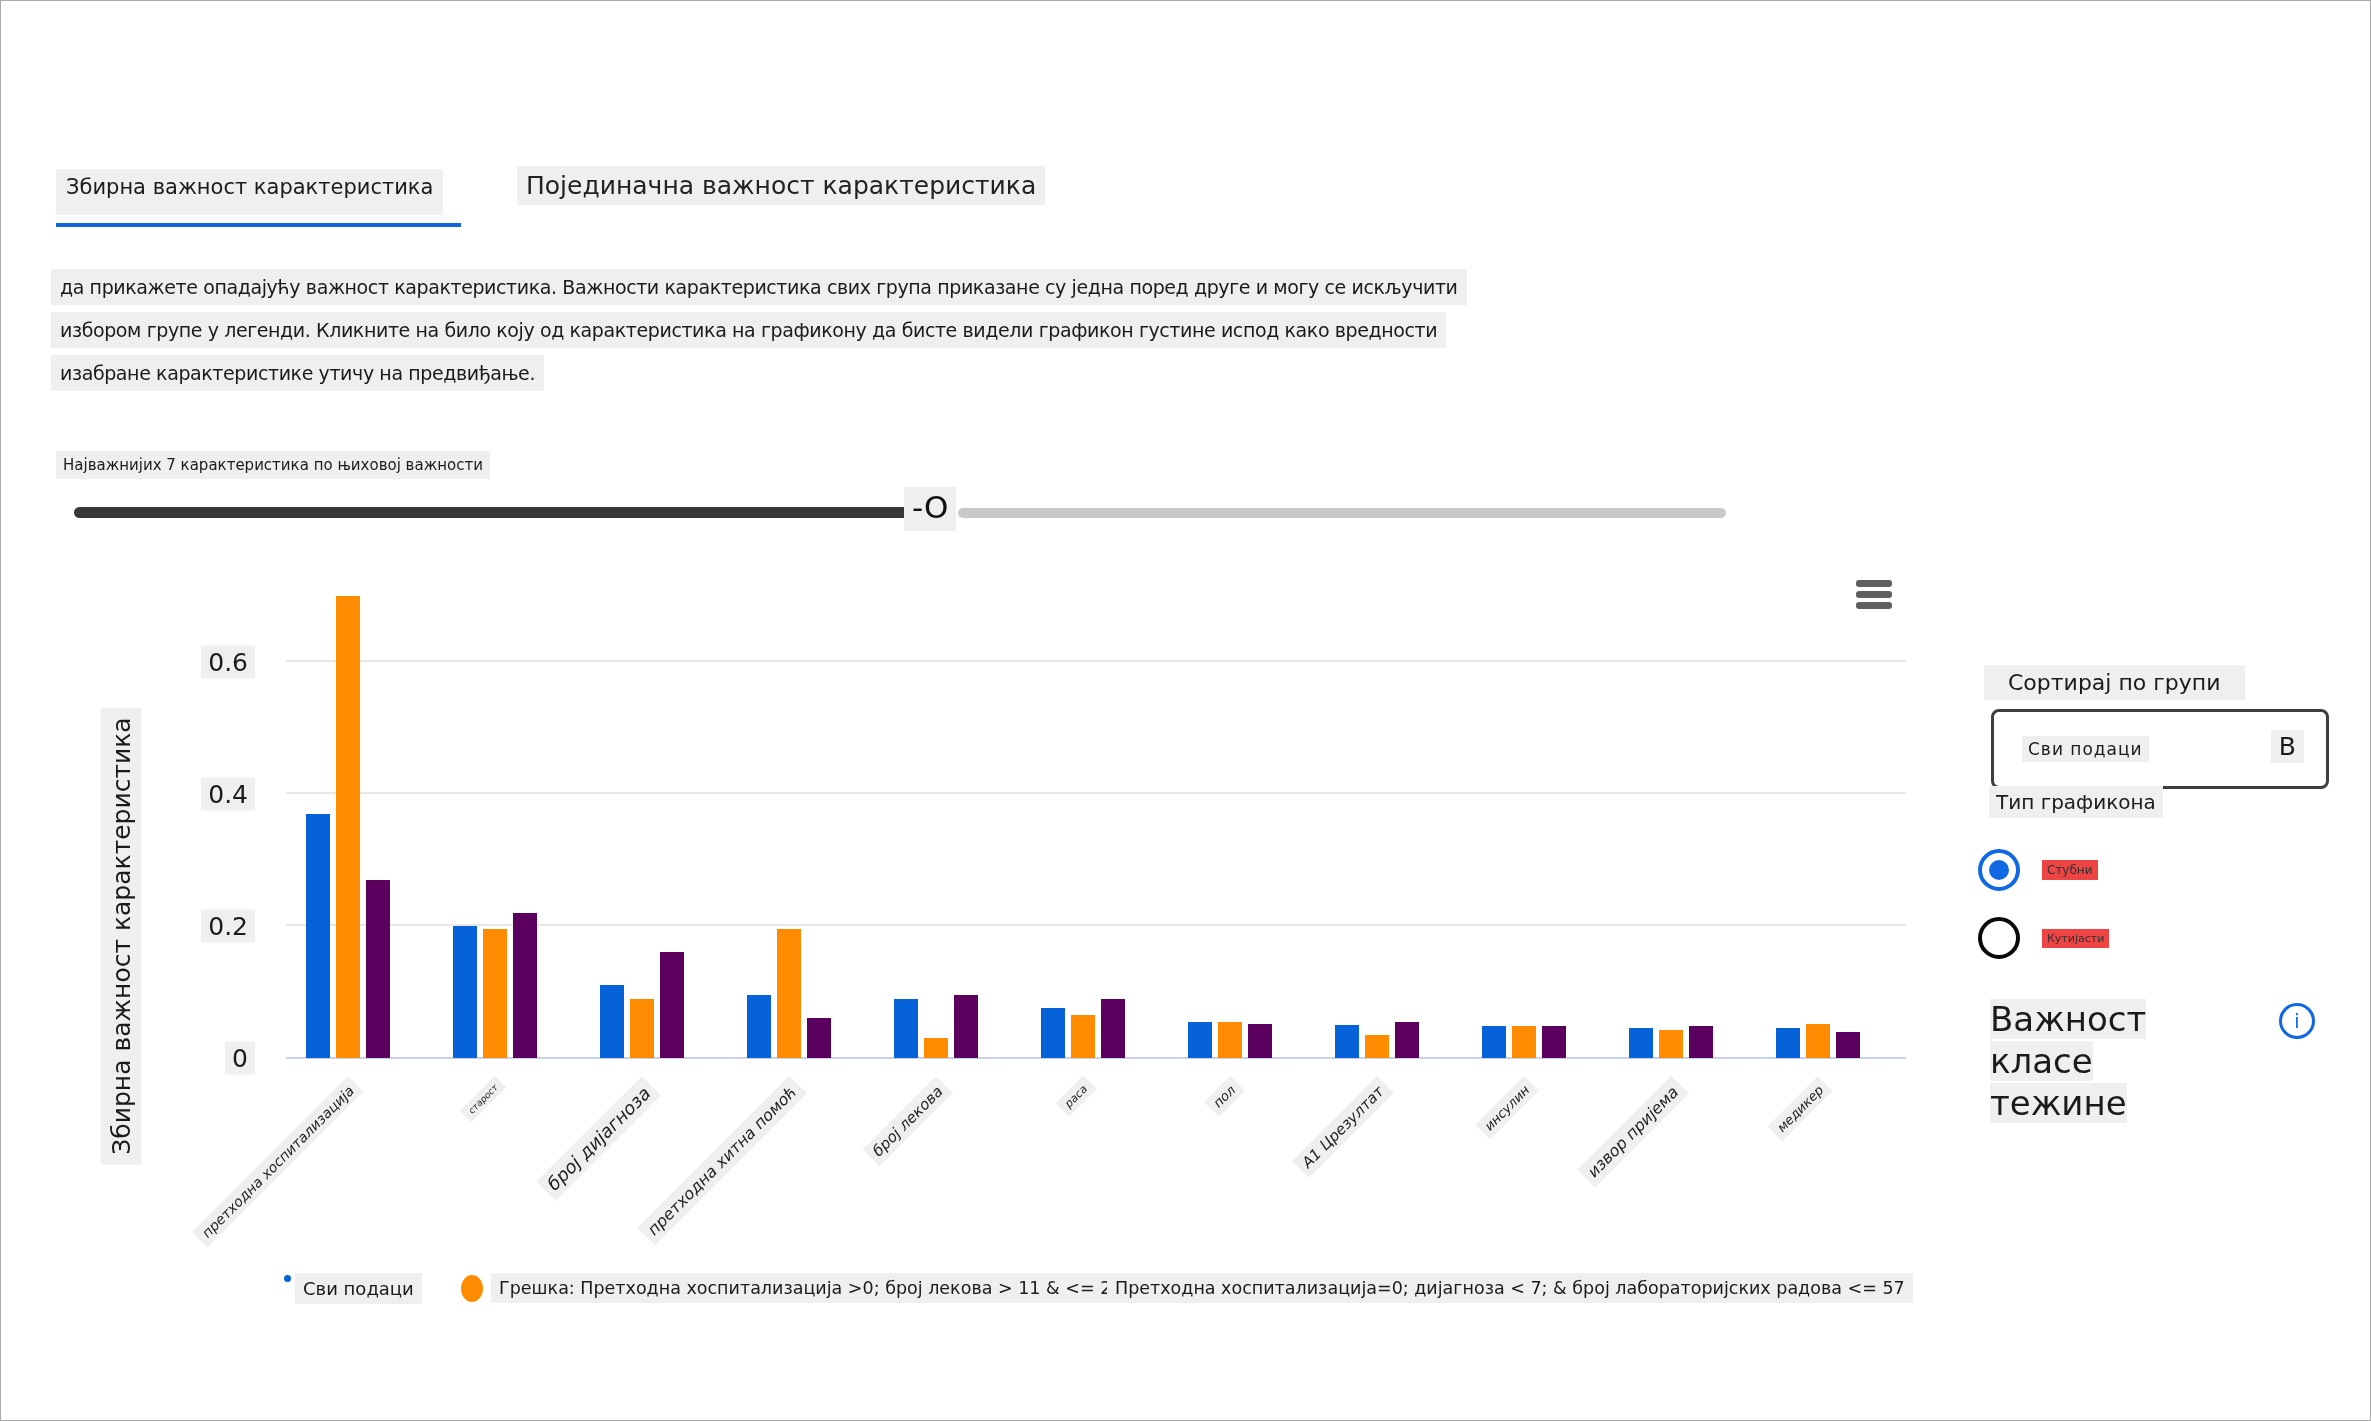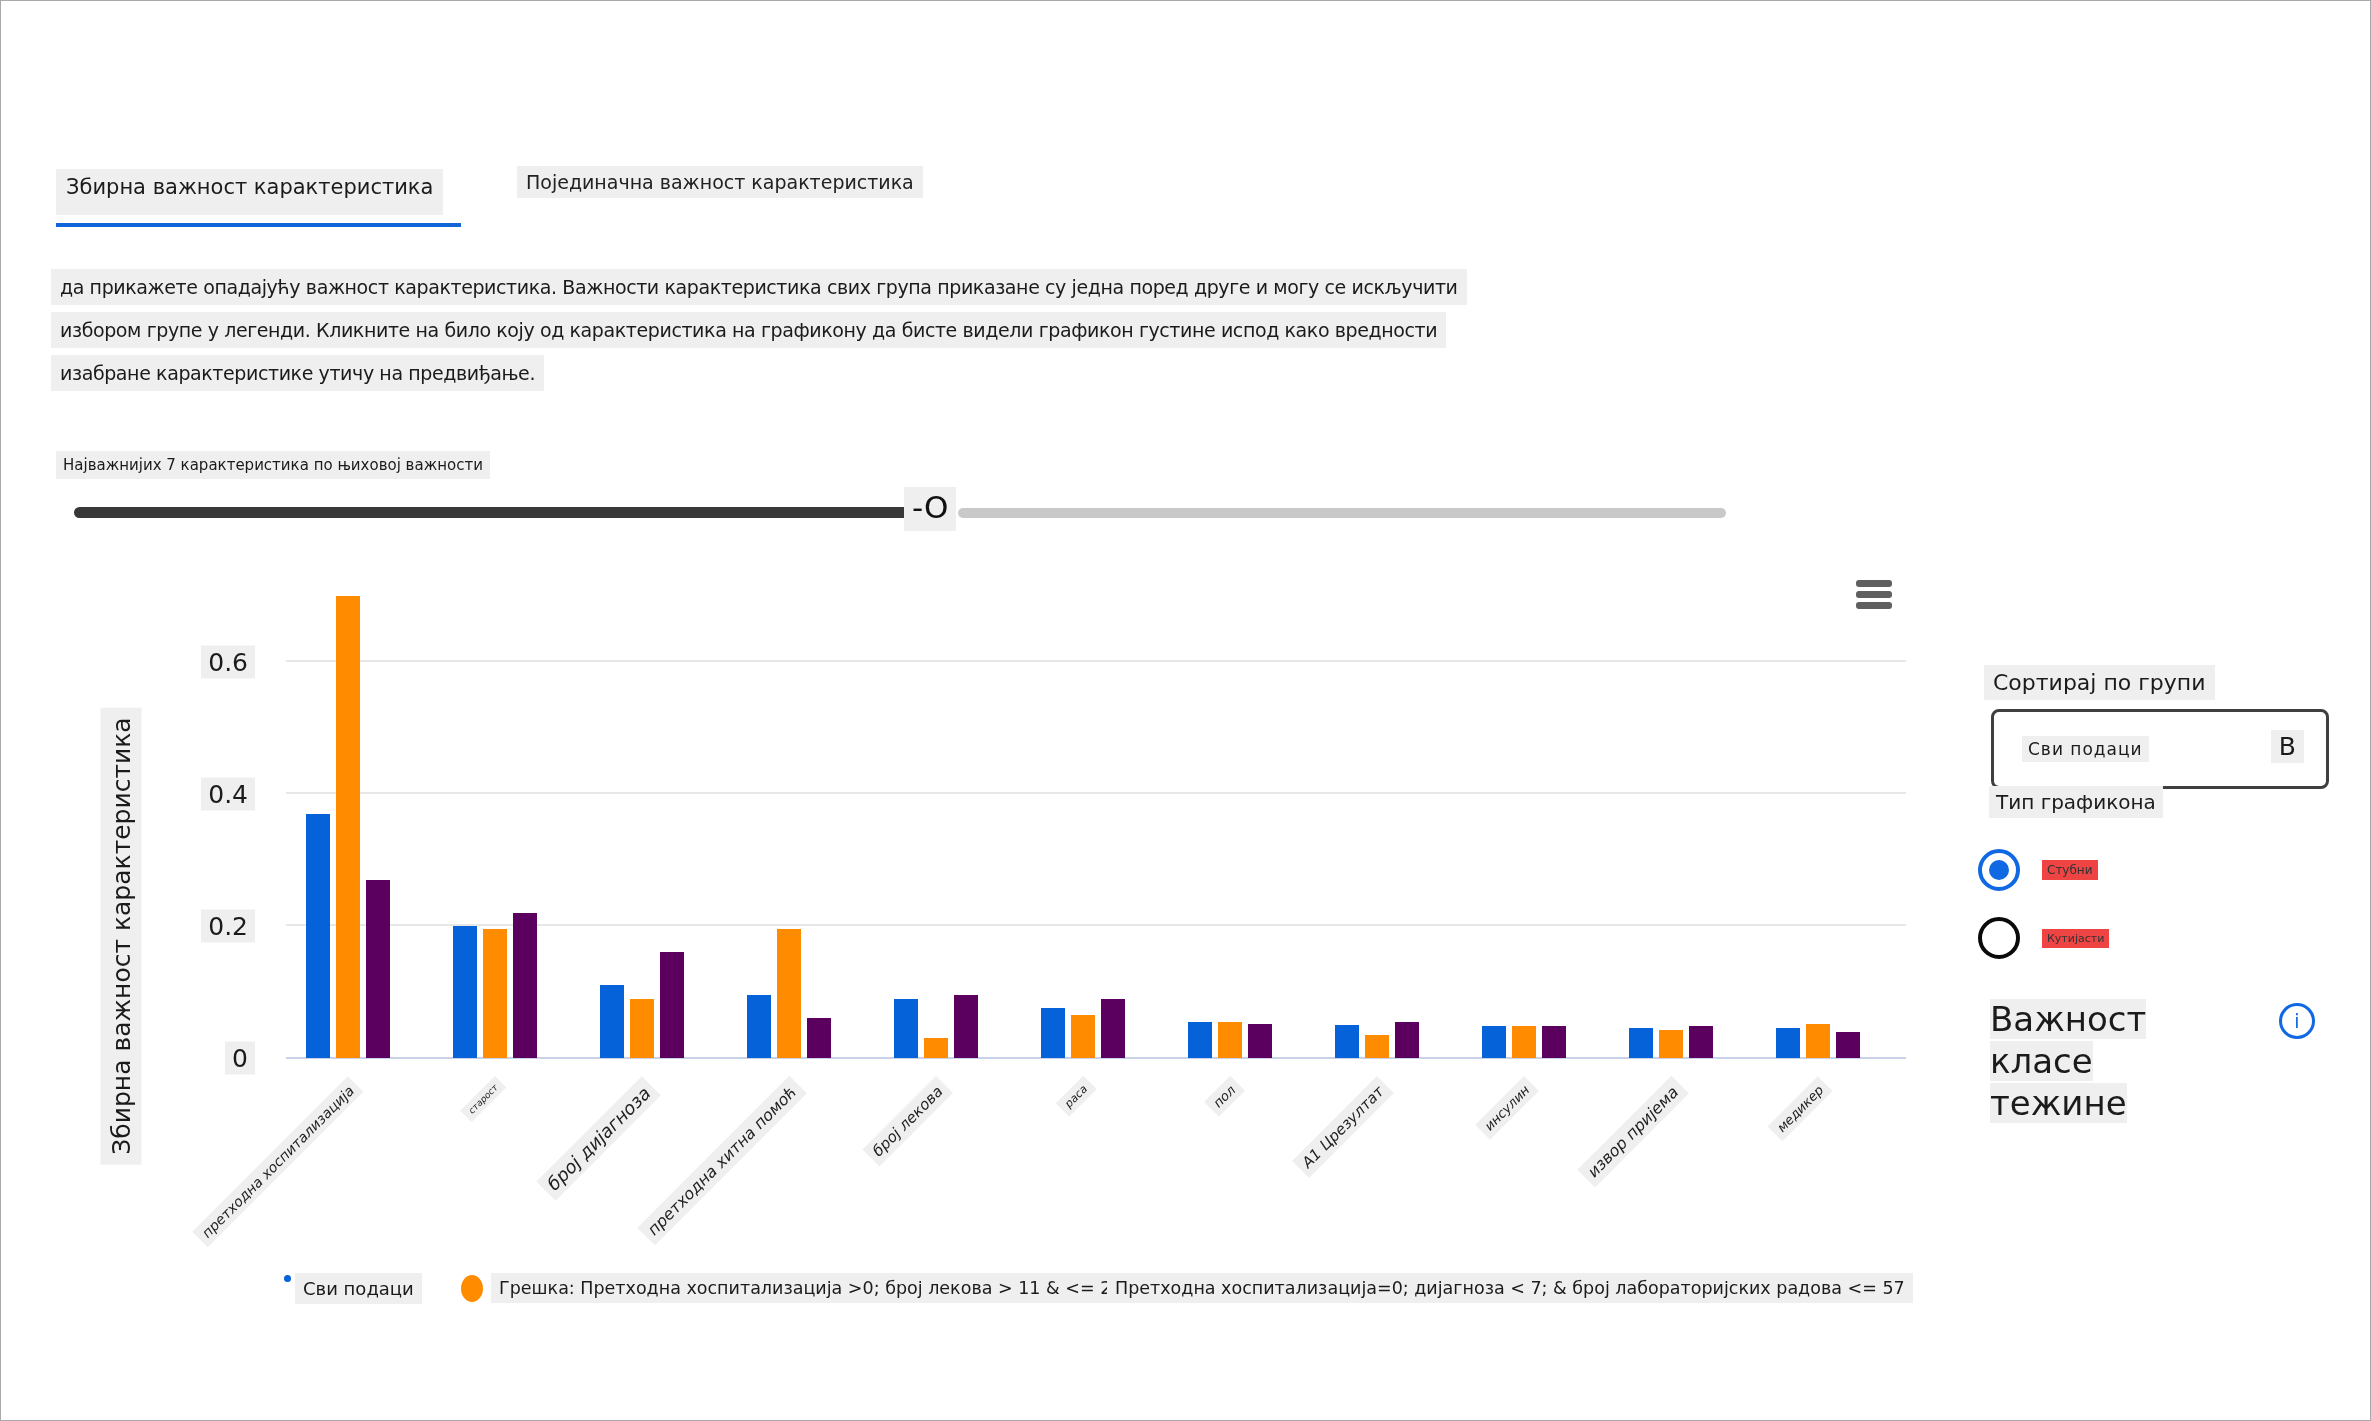--- a/index.html
+++ b/index.html
@@ -3,21 +3,21 @@
 <meta charset="utf-8">
 <style>
   html,body{margin:0;padding:0;background:#fff;}
   .page{position:relative;width:2369px;height:1419px;border:1px solid #a9a9a9;
         font-family:"DejaVu Sans","Liberation Sans",sans-serif;color:#1b1b1b;background:#fff;overflow:hidden;}
   .hl{background:#efefef;}
   
   .title{position:absolute;left:55px;top:52px;font-size:35px;font-weight:600;letter-spacing:-0.5px;padding:8px 12px;}
   .tab1{position:absolute;left:55px;top:168px;font-size:21px;font-weight:500;padding:6px 10px 16px 10px;cursor:pointer;}
   .tab1-underline{position:absolute;left:55px;top:222px;width:405px;height:4px;background:#1065d8;}
-  .tab2{position:absolute;left:516px;top:165px;font-size:19px;color:#222;padding:5px 9px;cursor:pointer;}
+  .tab2{position:absolute;left:516px;top:165px;font-size:25px;color:#222;padding:5px 9px;cursor:pointer;}
   
   .desc{position:absolute;left:50px;top:268px;width:1560px;font-size:19px;letter-spacing:-0.4px;}
   .desc span{display:table;padding:7px 9px;margin-bottom:7px;}
   .topn{position:absolute;left:55px;top:450px;font-size:15px;padding:5px 7px;}
   
   .slider{position:absolute;left:0;top:486px;height:60px;width:100%;cursor:pointer;}
   .track-dark{position:absolute;left:73px;top:20px;width:840px;height:11px;background:#383838;border-radius:6px;}
   .track-light{position:absolute;left:957px;top:21px;width:768px;height:10px;background:#c9c9c9;border-radius:5px;}
   .thumb{position:absolute;left:903px;top:0px;font-size:31px;background:#efefef;padding:2px 8px 6px 8px;color:#111;}
   
@@ -33,21 +33,21 @@
           white-space:nowrap;background:#efefef;padding:3px 6px;font-style:italic;color:#222;}
   .hamburger{position:absolute;left:1855px;top:579px;width:36px;cursor:pointer;}
   .hamburger div{height:7px;background:#5f5f5f;border-radius:3px;margin-bottom:4px;}
   
   .legend{position:absolute;left:0;top:1262px;width:1950px;height:60px;}
   .leg-item{position:absolute;display:flex;align-items:center;cursor:pointer;}
   .leg-text{font-size:18px;background:#efefef;padding:5px 8px;white-space:nowrap;}
   .dot-blue{width:7px;height:7px;border-radius:50%;background:#0562d9;margin:-20px 4px 0 0;}
   .dot-orange{width:22px;height:27px;border-radius:50%;background:#ff8c00;margin-right:8px;}
   
-  .sb-h1{position:absolute;left:1983px;top:664px;font-size:22px;padding:5px 9px;text-align:center;}
+  .sb-h1{position:absolute;left:1983px;top:664px;font-size:22px;padding:5px 24px;text-align:center;}
   .select{position:absolute;border:3px solid #3f3f3f;border-radius:8px;background:#fff;cursor:pointer;}
   .select1{left:1990px;top:708px;width:332px;height:74px;}
   .select1 .val{position:absolute;left:28px;top:24px;font-size:17px;background:#efefef;padding:3px 6px;letter-spacing:1px;}
   .select1 .chev{position:absolute;right:22px;top:18px;font-size:25px;background:#efefef;padding:2px 8px;}
   .sb-h2{position:absolute;left:1988px;top:785px;font-size:20px;padding:4px 7px;}
   .radio-row{position:absolute;display:flex;align-items:center;cursor:pointer;}
   .radio-outer{width:34px;height:34px;border-radius:50%;background:#fff;display:flex;align-items:center;justify-content:center;}
   .r1{border:4px solid #1168e3;}
   .r2{border:4px solid #0a0a0a;}
   .radio-inner{width:20px;height:20px;border-radius:50%;background:#1168e3;}

